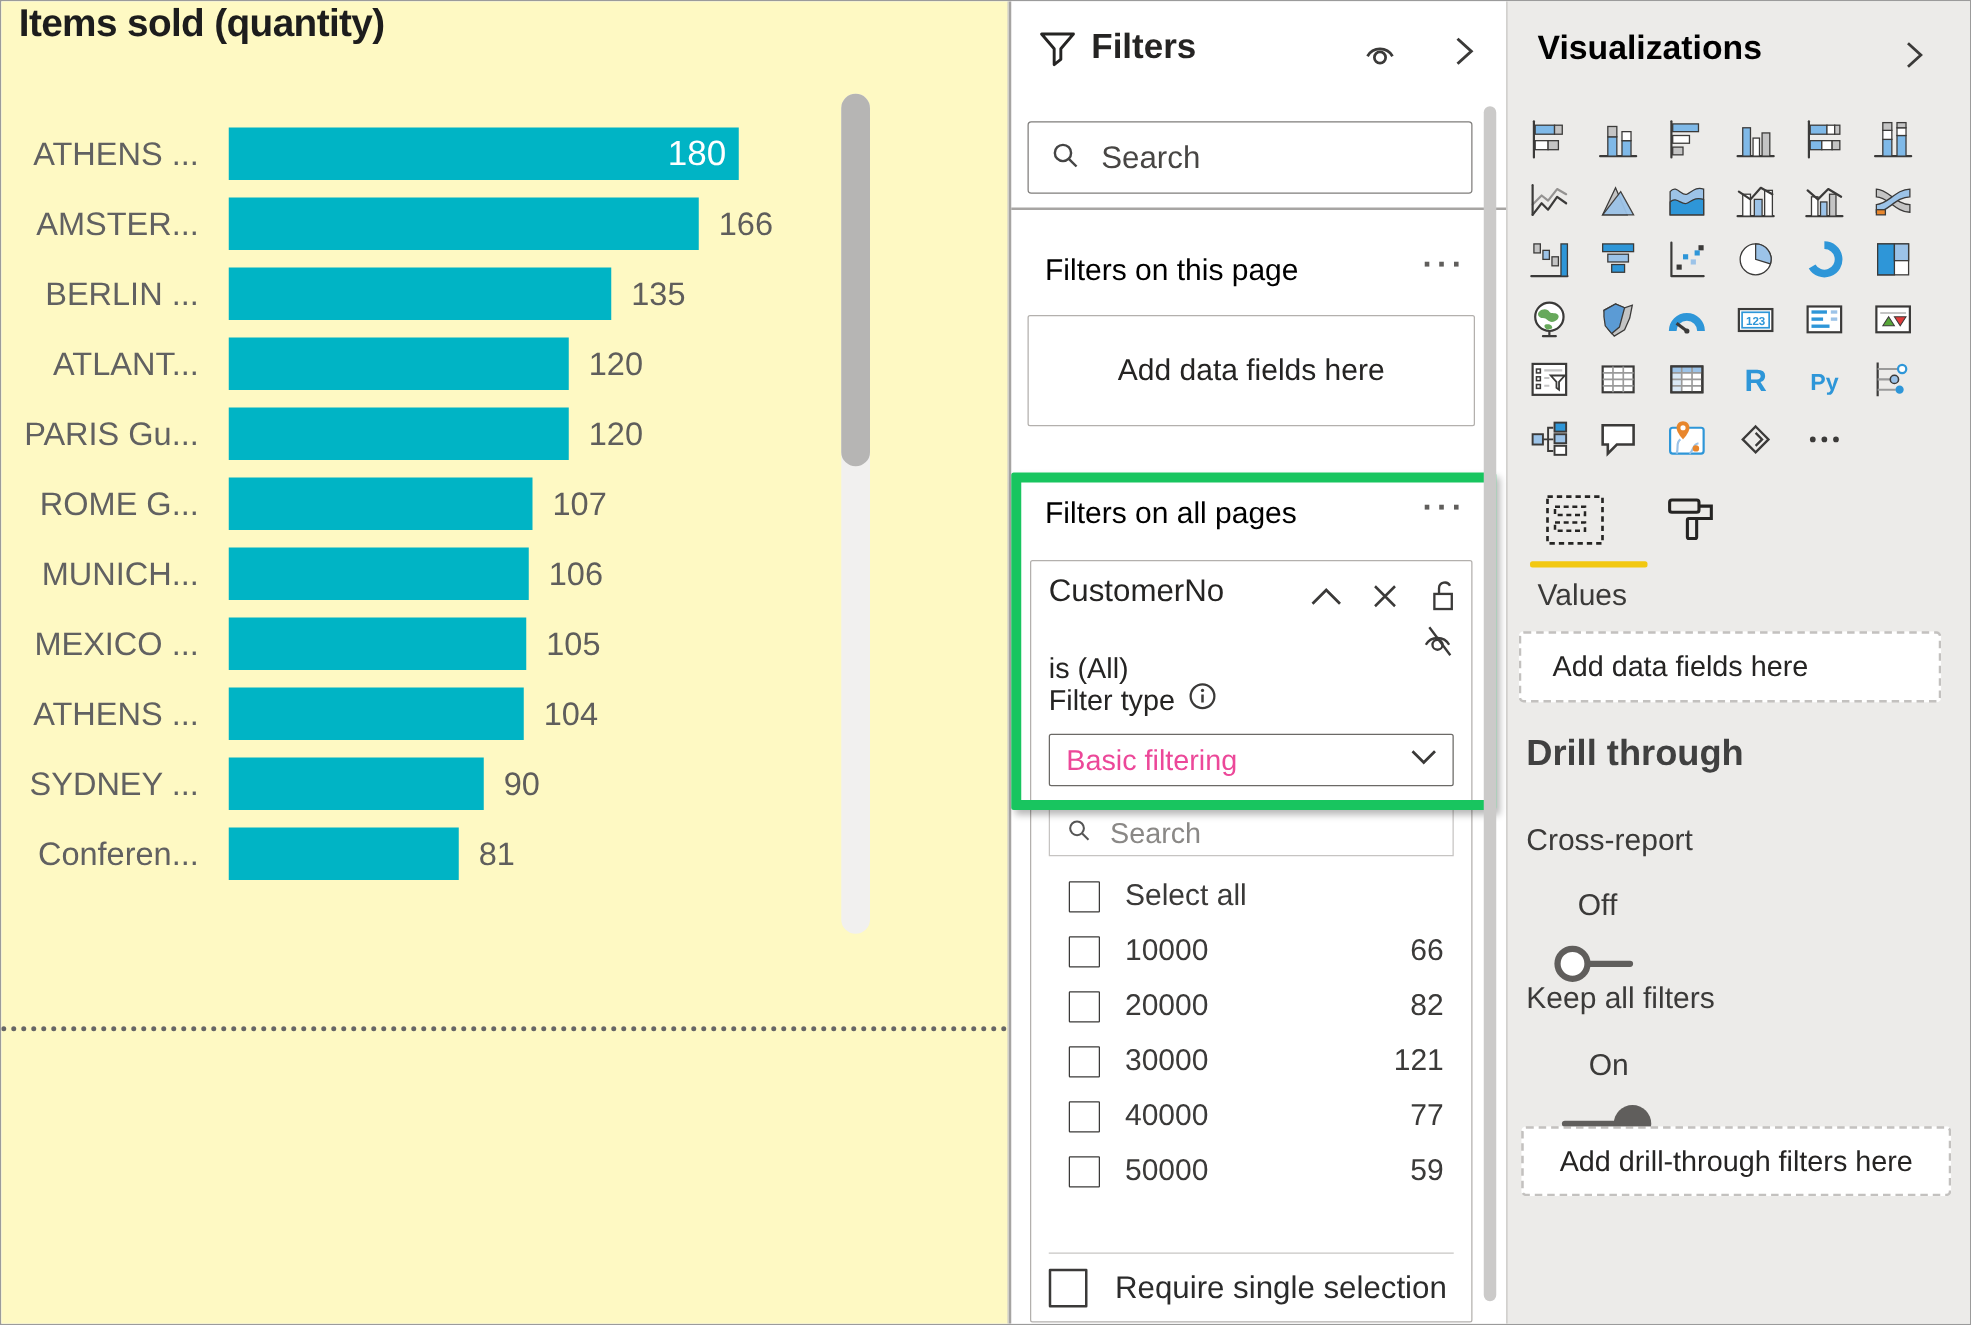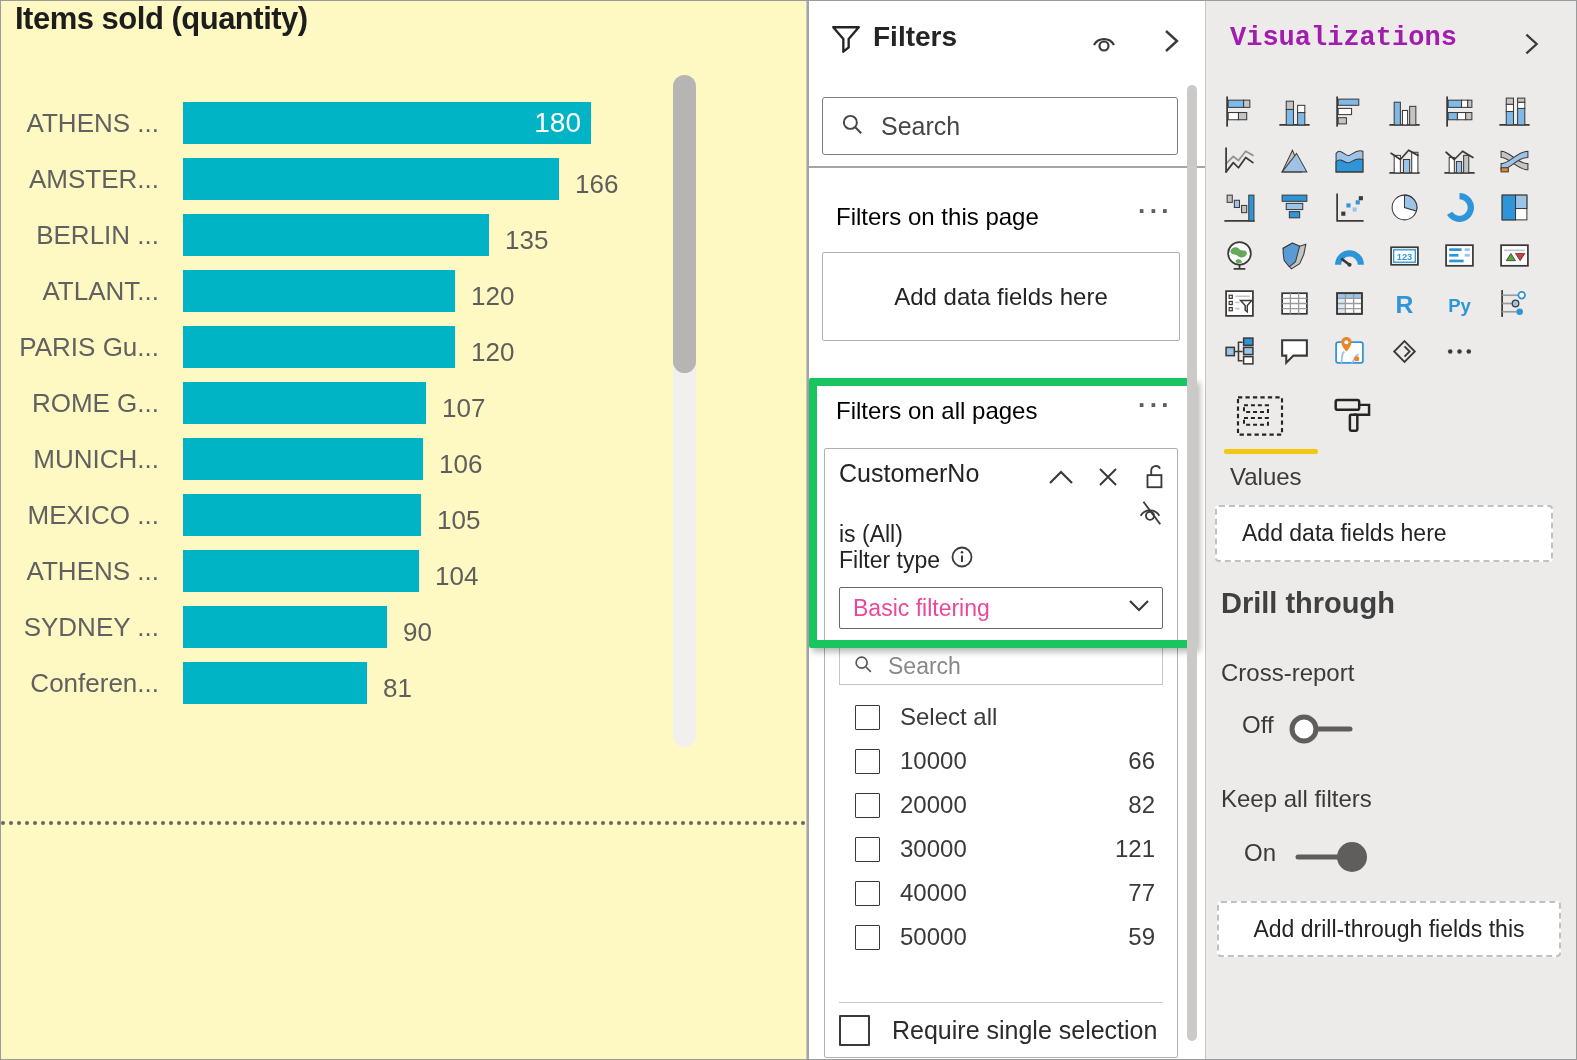--- a/index.html
+++ b/index.html
@@ -5,21 +5,21 @@
   html,body{margin:0;padding:0;background:#fff;}
   #app{position:relative;width:1577px;height:1060px;overflow:hidden;
        font-family:"Liberation Sans","DejaVu Sans",sans-serif;color:#252423;
        border:1px solid #9b9b9b;box-sizing:border-box;background:#fff;}
   
   #report{position:absolute;left:0;top:0;width:805px;height:100%;background:#fef9c3;border-right:1px solid #c8c8c8;}
   #chart-title{position:absolute;left:14px;top:0px;font-size:31px;font-weight:700;letter-spacing:-0.5px;color:#1d1d1d;margin:0;}
   #chart-rows{position:absolute;left:0;top:94px;width:660px;}
   .chart-row{display:flex;align-items:center;height:56px;}
   .cat{width:158px;text-align:right;color:#616161;font-size:26px;white-space:nowrap;overflow:hidden;flex:none;}
-  .barwrap{margin-left:24px;display:flex;align-items:flex-end;}
+  .barwrap{margin-left:24px;display:flex;align-items:center;}
   .bar{height:42px;background:var(--teal,#00B4C5);display:flex;align-items:center;justify-content:flex-end;}
   .val-in{color:#fff;font-size:28px;padding-right:10px;}
   .val-out{color:#5f5e5c;font-size:26px;margin-left:16px;}
   #chart-scrollbar{position:absolute;left:672px;top:74px;width:23px;height:672px;background:#f1f0ef;border-radius:12px;}
   #chart-scroll-thumb{position:absolute;left:0;top:0;width:23px;height:298px;background:#b6b5b4;border-radius:12px;}
   #page-divider{position:absolute;left:0;top:820px;width:805px;height:0;border-top:4px dotted #666;}
   
   #filters-pane{position:absolute;left:806px;top:0;width:398px;height:100%;background:#fff;border-left:2px solid #a6a4a2;box-sizing:border-box;}
   .fp-abs{position:absolute;}
   #filters-title{left:64px;top:20px;font-size:28px;font-weight:700;color:#252423;}
@@ -48,31 +48,31 @@
   .fc-row .cnt{margin-left:auto;padding-right:22px;font-size:24px;color:#3b3a39;}
   #fc-sep2{left:14px;top:553px;width:324px;height:1px;background:#c8c6c4;}
   #fc-require{left:14px;top:566px;display:flex;align-items:center;gap:22px;}
   .cb.big{width:27px;height:27px;border-width:2.4px;}
   #fc-require .lbl{font-size:25px;color:#2b2b2b;}
   #green-highlight{position:absolute;left:0px;top:377px;width:388px;height:270px;border:8px solid var(--green,#18C55F);border-radius:2px;box-shadow:3px 4px 6px rgba(0,0,0,0.28);pointer-events:none;box-sizing:border-box;z-index:6;}
   #filters-scrollbar{left:378px;top:84px;width:10px;height:956px;background:#cbcac9;border-radius:5px;z-index:7;}
   
   #viz-pane{position:absolute;left:1204px;top:0;width:373px;height:100%;background:#ecebe9;border-left:1px solid #c8c6c4;box-sizing:border-box;}
   .vz-abs{position:absolute;}
-  #viz-title{left:24px;top:22px;font-size:27px;font-weight:700;color:#a21caf;font-family:Liberation Mono, monospace;}
+  #viz-title{left:24px;top:22px;font-size:27px;font-weight:700;color:#000000;}
   #viz-grid{left:16px;top:94px;display:grid;grid-template-columns:repeat(6,35px);column-gap:20px;row-gap:15px;}
   .viz-cell{width:35px;height:33px;cursor:pointer;}
   .viz-cell svg{width:35px;height:33px;display:block;}
   #tab-underline{left:18px;top:448px;width:94px;height:5px;background:var(--yellow,#F2C811);border-radius:2px;}
   #values-label{left:24px;top:462px;font-size:24px;color:#3b3a39;}
   .dashed-box{border:2px dashed #c3c1bf;border-radius:4px;background:#fff;display:flex;align-items:center;font-size:23px;color:#252423;box-sizing:border-box;}
   #values-box{left:9px;top:504px;width:338px;height:57px;padding-left:25px;}
   #drill-heading{left:15px;top:586px;font-size:29px;font-weight:700;color:#404040;}
   #cross-label{left:15px;top:658px;font-size:24px;color:#3b3a39;}
-  .toggle-row{display:flex;gap:14px;font-size:24px;color:#3b3a39;}
+  .toggle-row{display:flex;align-items:center;gap:14px;font-size:24px;color:#3b3a39;flex-direction:column;}
   #off-row{left:36px;top:710px;}
   #on-row{left:38px;top:838px;}
   #keep-label{left:15px;top:784px;font-size:24px;color:#3b3a39;}
   #drill-box{left:11px;top:900px;width:344px;height:56px;justify-content:center;}
 </style>
 </head>
 <body>
 
 <div id="app">
 
@@ -618,15 +618,15 @@
     <div class="vz-abs toggle-row" id="on-row">
       <span>On</span>
       <span>
         <svg width="86" height="36" viewBox="0 0 86 36">
             <line x1="8" y1="18" x2="52" y2="18" stroke="#605e5c" stroke-width="5" stroke-linecap="round"></line>
             <circle cx="62" cy="18" r="15" fill="#605e5c"></circle>
           </svg>
       </span>
     </div>
 
-    <div class="vz-abs dashed-box" id="drill-box">Add drill-through fields this</div>
+    <div class="vz-abs dashed-box" id="drill-box">Add drill-through filters here</div>
   </section>
 </div>
 
 </body></html>

